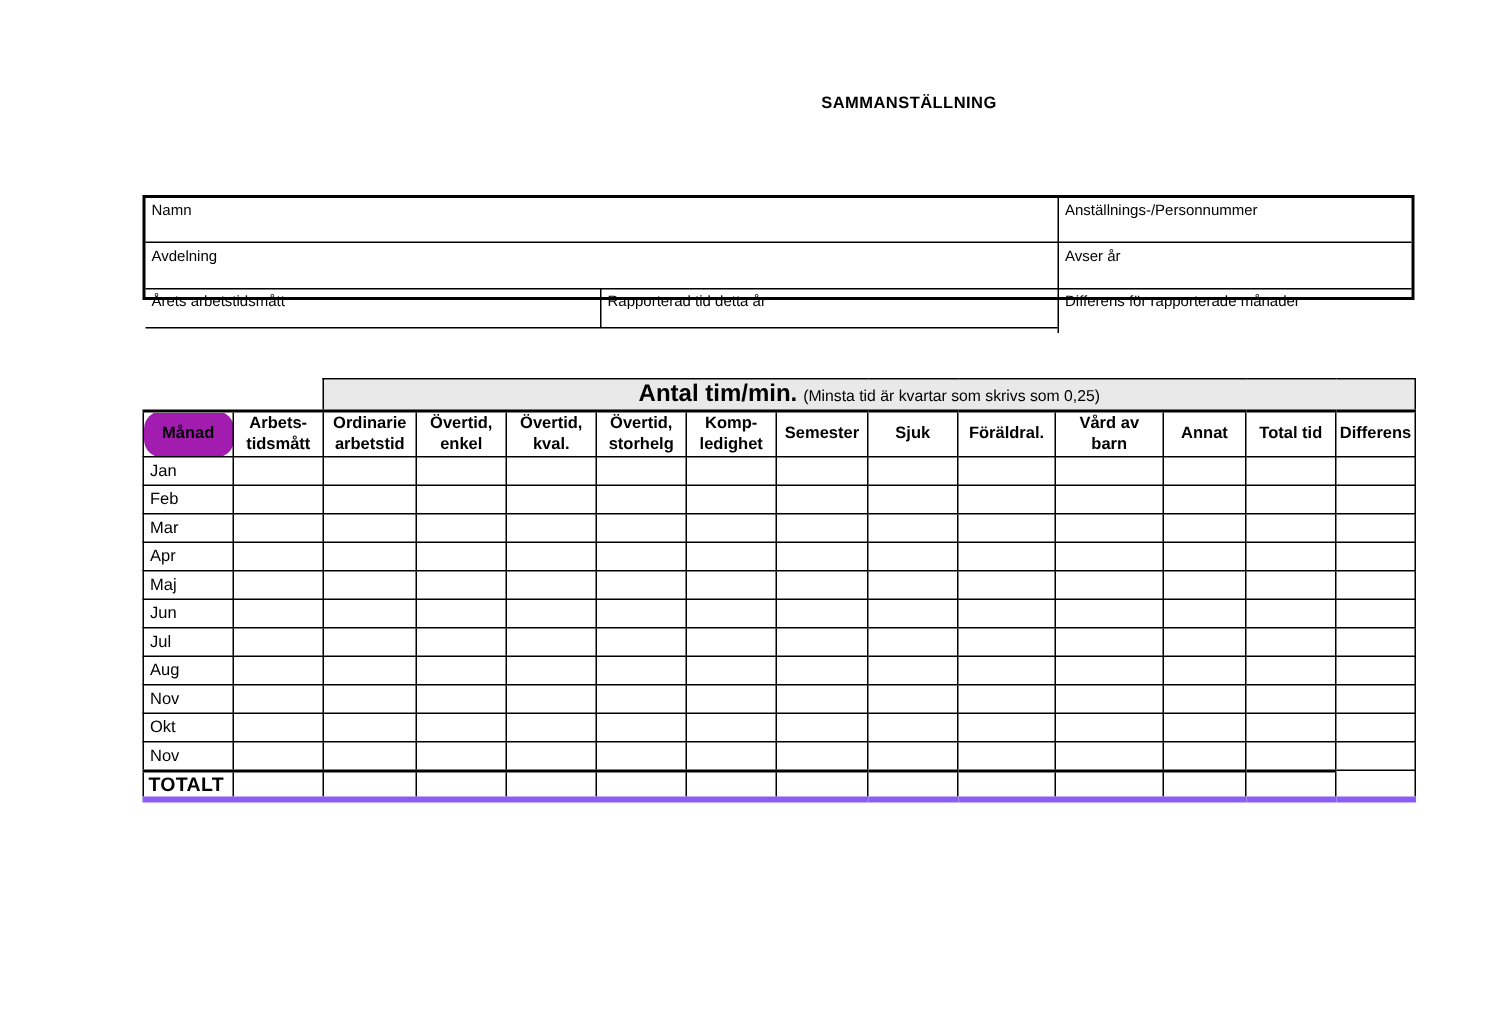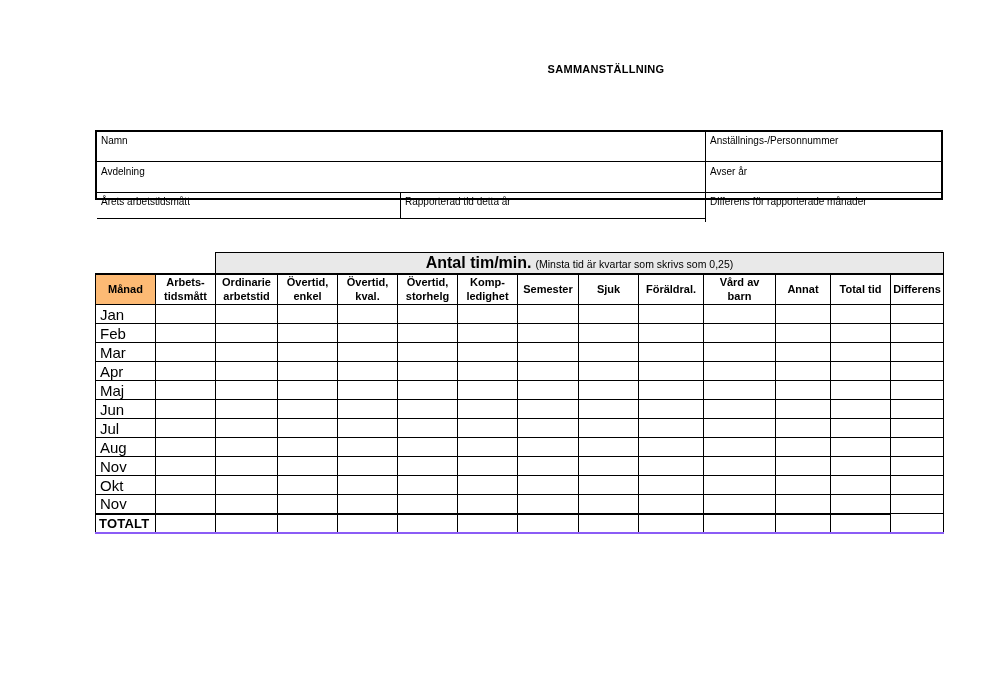--- a/index.html
+++ b/index.html
@@ -33,30 +33,30 @@
   .band-cell { border:2px solid #000; background:#e9e9e9; height:21px;
     text-align:center; vertical-align:middle; font-size:10.5px; }
   .band-cell .b { font-weight:bold; font-size:16px; }
   .band-cell .n { margin-left:4px; }
 
   .hdr th { height:31px; font-size:11px; font-weight:bold; text-align:center;
     vertical-align:middle; white-space:pre-line; line-height:1.3;
     border-top:2px solid #000; background:#fff; }
 
   .c-month   { border-left:2px solid #000; }
-  th.c-month { background:#fdba74; }
+  th.c-month { background:#a21caf;border-radius:12px; }
   .c-measure { border-left:2px solid #000; border-right:2px solid #000; }
   .c-total   { border-left:3px double #000; }
   .c-diff    { border-right:2px solid #000; }
 
   .summary tbody td { height:19px; background:#fff; }
-  td.month-label { background:#e9e9e9; font-size:15px; padding-left:4px;
+  td.month-label { background:#e9e9e9; font-size:11px; padding-left:4px;
     vertical-align:middle; font-weight:normal; }
 
-  .total-row td { border-top:2px solid #000; border-bottom:2px solid #8b5cf6; height:18px; }
+  .total-row td { border-top:2px solid #000; border-bottom:4px solid #8b5cf6; height:18px; }
   .total-row td.c-diff { border-top:1px solid #999; }
   td.total-label { font-weight:bold; font-size:13px; background:#fff;
     padding-left:3px; vertical-align:middle; letter-spacing:0.2px; }
 </style>
 </head>
 <body>
 
 <div class="title">SAMMANSTÄLLNING</div>
 
 <div class="info-form">

